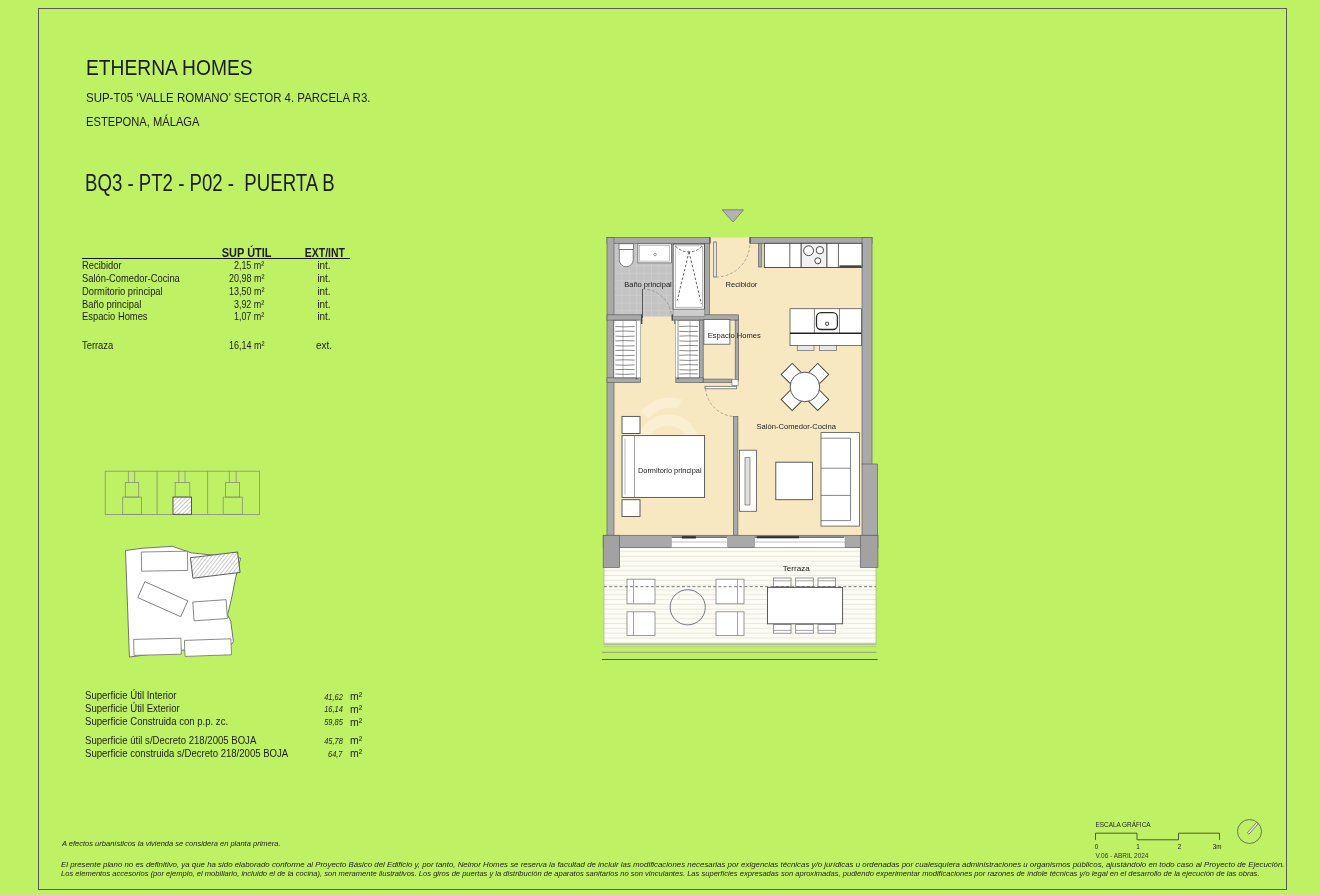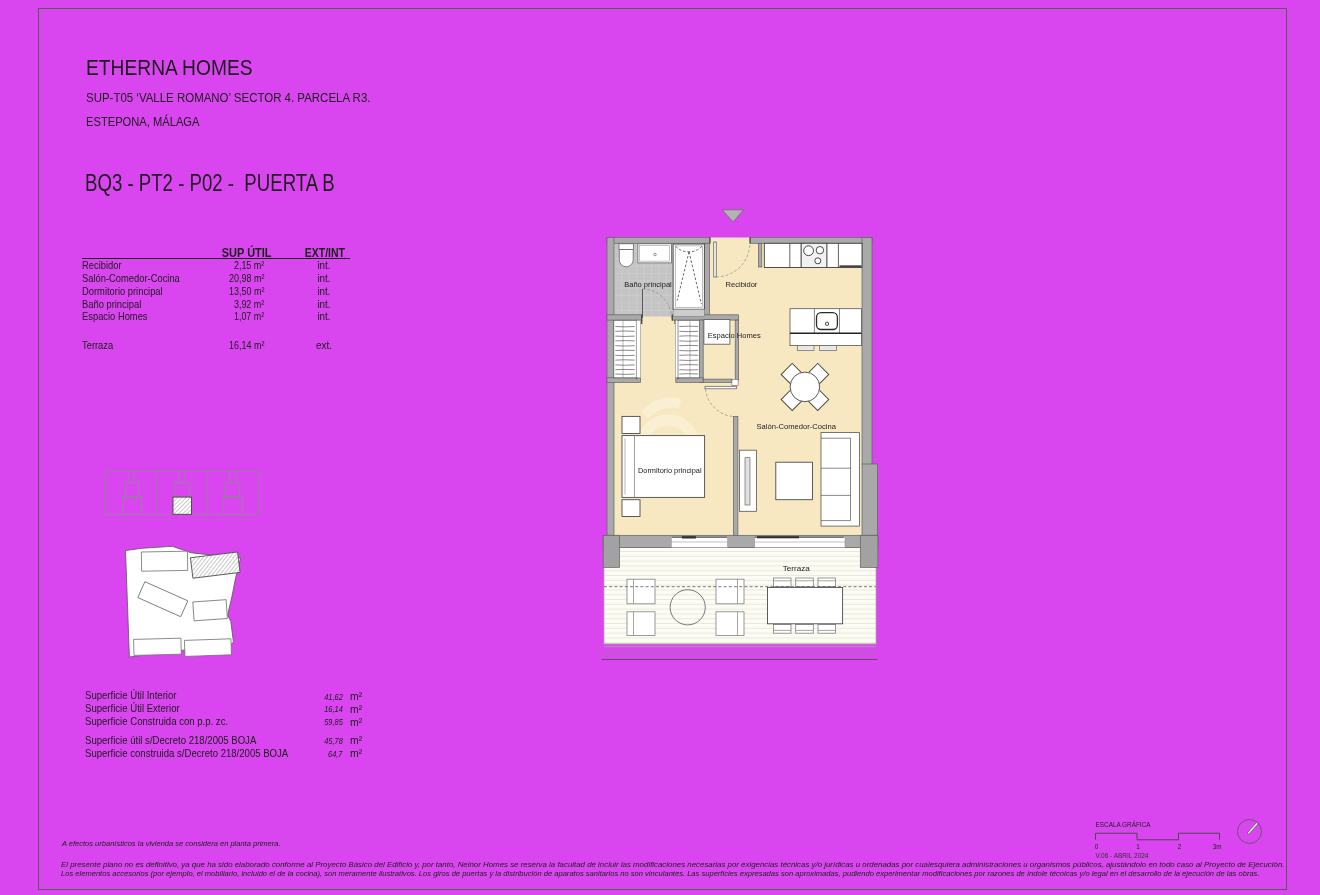--- a/index.html
+++ b/index.html
@@ -1,16 +1,16 @@
 <!DOCTYPE html>
 <html><head>
 <meta charset="utf-8">
 <style>
   html,body{margin:0;padding:0;background:#fff;}
-  #page{position:relative;width:1320px;height:895px;background:#d946ef;overflow:hidden;
+  #page{position:relative;width:1320px;height:895px;background:#bef264;overflow:hidden;
         font-family:"Liberation Sans",sans-serif;}
   .t{position:absolute;line-height:1;white-space:nowrap;color:#1c1c1c;
      font-family:"Liberation Sans",sans-serif;}
   #border{position:absolute;left:37.5px;top:7.5px;width:1247px;height:880px;
           border:1px solid #5a5a5a;}
   .num{font-style:italic;}
 </style>
 </head>
 <body>
 <div id="page">

